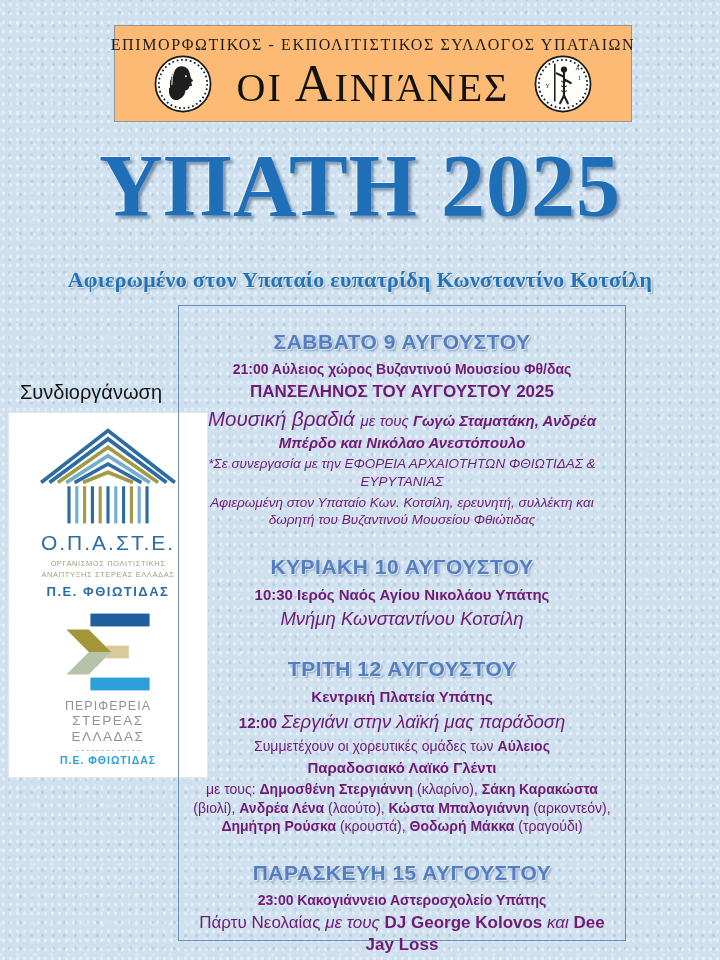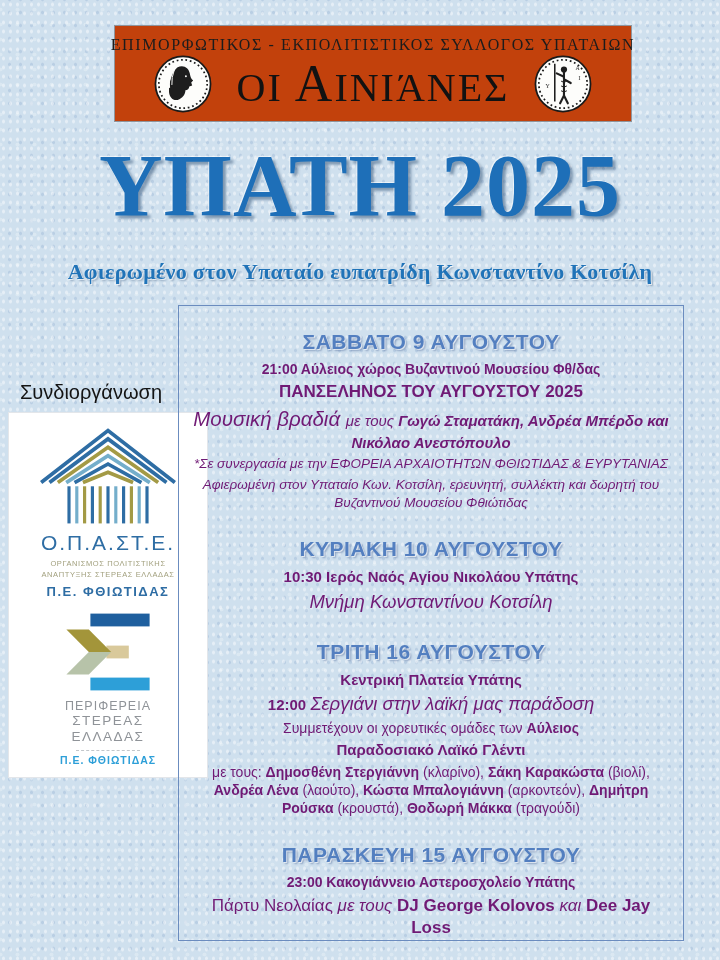--- a/index.html
+++ b/index.html
@@ -10,21 +10,21 @@
       radial-gradient(rgba(255,255,255,.45) 1px, transparent 2px),
       radial-gradient(rgba(150,178,212,.38) 1px, transparent 2px),
       radial-gradient(rgba(255,255,255,.25) 1.5px, transparent 2.5px);
     background-size:7px 9px, 11px 13px, 17px 15px;
     background-position:0 0, 4px 6px, 9px 2px;
     font-family:"Liberation Sans","DejaVu Sans",sans-serif;
   }
   
   .banner{
     position:absolute;left:114px;top:25px;width:518px;height:97px;
-    background:#c2410c;border:1px solid #8f959d;box-sizing:border-box;
+    background:#fdba74;border:1px solid #8f959d;box-sizing:border-box;
     display:flex;flex-direction:column;align-items:center;justify-content:center;
   }
   .banner .org-line{
     font-family:"Liberation Serif","DejaVu Serif",serif;
     font-size:16px;color:#1c1c1c;letter-spacing:1.6px;white-space:nowrap;margin-top:2px;
   }
   .banner .name-row{display:flex;align-items:center;gap:25px;margin-top:1px;}
   .banner .club-name{
     font-family:"Liberation Serif","DejaVu Serif",serif;
     font-size:40px;color:#121212;letter-spacing:2px;line-height:1;white-space:nowrap;
@@ -33,21 +33,21 @@
   .coin{width:58px;height:58px;flex:0 0 auto;}
   
   .main-title{
     position:absolute;top:142px;left:0;width:720px;text-align:center;
     font-family:"Liberation Serif","DejaVu Serif",serif;font-weight:bold;
     font-size:88px;line-height:1;letter-spacing:1px;color:#1e6fb8;
     text-shadow:-1px -1px 0 rgba(255,255,255,.55), 3px 3px 3px rgba(23,58,97,.45);
     white-space:nowrap;
   }
   .subtitle{
-    position:absolute;top:259px;left:0;width:720px;text-align:center;
+    position:absolute;top:267px;left:0;width:720px;text-align:center;
     font-family:"Liberation Serif","DejaVu Serif",serif;font-weight:bold;
     font-size:22px;color:#2073b8;letter-spacing:.3px;
     text-shadow:1px 1px 0 rgba(255,255,255,.7), 2px 2px 2px rgba(30,60,100,.35);
     white-space:nowrap;
   }
   
   .coorg-label{
     position:absolute;left:10px;top:381px;width:162px;text-align:center;
     font-size:20px;color:#141414;
   }
@@ -60,21 +60,21 @@
   .opaste-acronym{font-size:21px;color:#2e6da4;letter-spacing:2px;margin-top:2px;}
   .opaste-caption{font-size:7.5px;color:#a2a07e;letter-spacing:.6px;text-align:center;line-height:1.5;margin-top:3px;}
   .opaste-unit{font-size:13px;color:#2e6da4;letter-spacing:1.5px;font-weight:bold;margin-top:3px;}
   .sigma-logo{width:96px;height:82px;margin-top:12px;}
   .region-line1{font-size:12.5px;color:#8f9398;letter-spacing:1px;margin-top:6px;}
   .region-line2,.region-line3{font-size:13.5px;color:#8f9398;letter-spacing:1.5px;line-height:1.25;}
   .region-divider{width:64px;border-top:1px dashed #c2c6ca;margin:4px 0 3px;}
   .region-unit{font-size:10.5px;color:#2d9fd8;letter-spacing:1px;font-weight:bold;}
   
   .content-panel{
-    position:absolute;left:178px;top:305px;width:506px;height:636px;
+    position:absolute;left:178px;top:305px;width:448px;height:636px;
     border:1px solid #6b8cbf;box-sizing:border-box;
     padding:24px 12px 8px;
   }
   .sec{margin-bottom:26px;}
   .day-header{
     text-align:center;font-weight:bold;font-size:21px;letter-spacing:.5px;
     color:#537fc0;margin-bottom:6px;
     text-shadow:1px 1px 0 rgba(255,255,255,.65), 2px 2px 2px rgba(90,115,160,.55);
   }
   .line{text-align:center;color:#701a75;line-height:1.3;margin:3px 0;}
@@ -174,21 +174,21 @@
         <div class="line f15"><span class="i big">Μουσική βραδιά </span><span class="i">με τους </span><span class="bi">Γωγώ Σταματάκη, Ανδρέα Μπέρδο και Νικόλαο Ανεστόπουλο</span></div>
         <div class="line i f13"><span>*Σε συνεργασία με την ΕΦΟΡΕΙΑ ΑΡΧΑΙΟΤΗΤΩΝ ΦΘΙΩΤΙΔΑΣ &amp; ΕΥΡΥΤΑΝΙΑΣ</span></div>
         <div class="line i f13"><span>Αφιερωμένη στον Υπαταίο Κων. Κοτσίλη, ερευνητή, συλλέκτη και δωρητή του Βυζαντινού Μουσείου Φθιώτιδας</span></div>
       </section>
       <section class="sec">
         <div class="day-header">ΚΥΡΙΑΚΗ 10 ΑΥΓΟΥΣΤΟΥ</div>
         <div class="line b f15"><span>10:30   Ιερός Ναός Αγίου Νικολάου Υπάτης</span></div>
         <div class="line i f18"><span>Μνήμη Κωνσταντίνου Κοτσίλη</span></div>
       </section>
       <section class="sec">
-        <div class="day-header">ΤΡΙΤΗ 16 ΑΥΓΟΥΣΤΟΥ</div>
+        <div class="day-header">ΤΡΙΤΗ 12 ΑΥΓΟΥΣΤΟΥ</div>
         <div class="line b f15"><span>Κεντρική Πλατεία Υπάτης</span></div>
         <div class="line f18"><span class="b small">12:00 </span><span class="i">Σεργιάνι στην λαϊκή μας παράδοση</span></div>
         <div class="line f14"><span>Συμμετέχουν οι χορευτικές ομάδες των </span><span class="b">Αύλειος</span></div>
         <div class="line b f15"><span>Παραδοσιακό Λαϊκό Γλέντι</span></div>
         <div class="line f14"><span>με τους: </span><span class="b">Δημοσθένη Στεργιάννη </span><span>(κλαρίνο), </span><span class="b">Σάκη Καρακώστα </span><span>(βιολί), </span><span class="b">Ανδρέα Λένα </span><span>(λαούτο), </span><span class="b">Κώστα Μπαλογιάννη </span><span>(αρκοντεόν), </span><span class="b">Δημήτρη Ρούσκα </span><span>(κρουστά), </span><span class="b">Θοδωρή Μάκκα </span><span>(τραγούδι)</span></div>
       </section>
       <section class="sec">
         <div class="day-header">ΠΑΡΑΣΚΕΥΗ 15 ΑΥΓΟΥΣΤΟΥ</div>
         <div class="line b f14"><span>23:00 Κακογιάννειο Αστεροσχολείο Υπάτης</span></div>
         <div class="line f17"><span>Πάρτυ Νεολαίας </span><span class="i">με τους </span><span class="b">DJ George Kolovos</span><span class="i"> και </span><span class="b">Dee Jay Loss</span></div>

